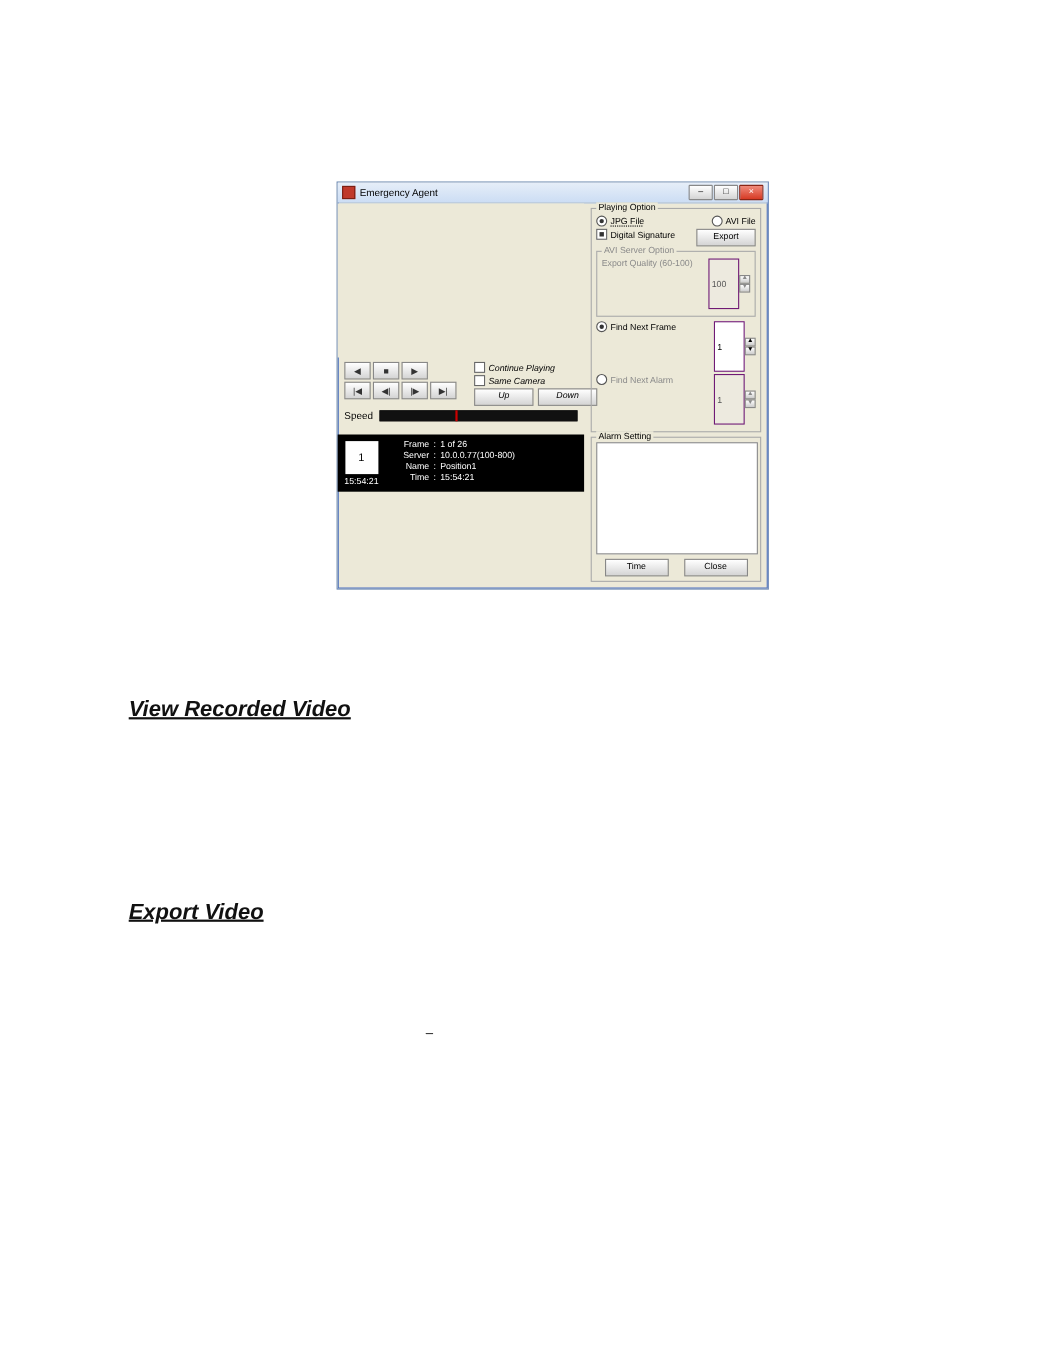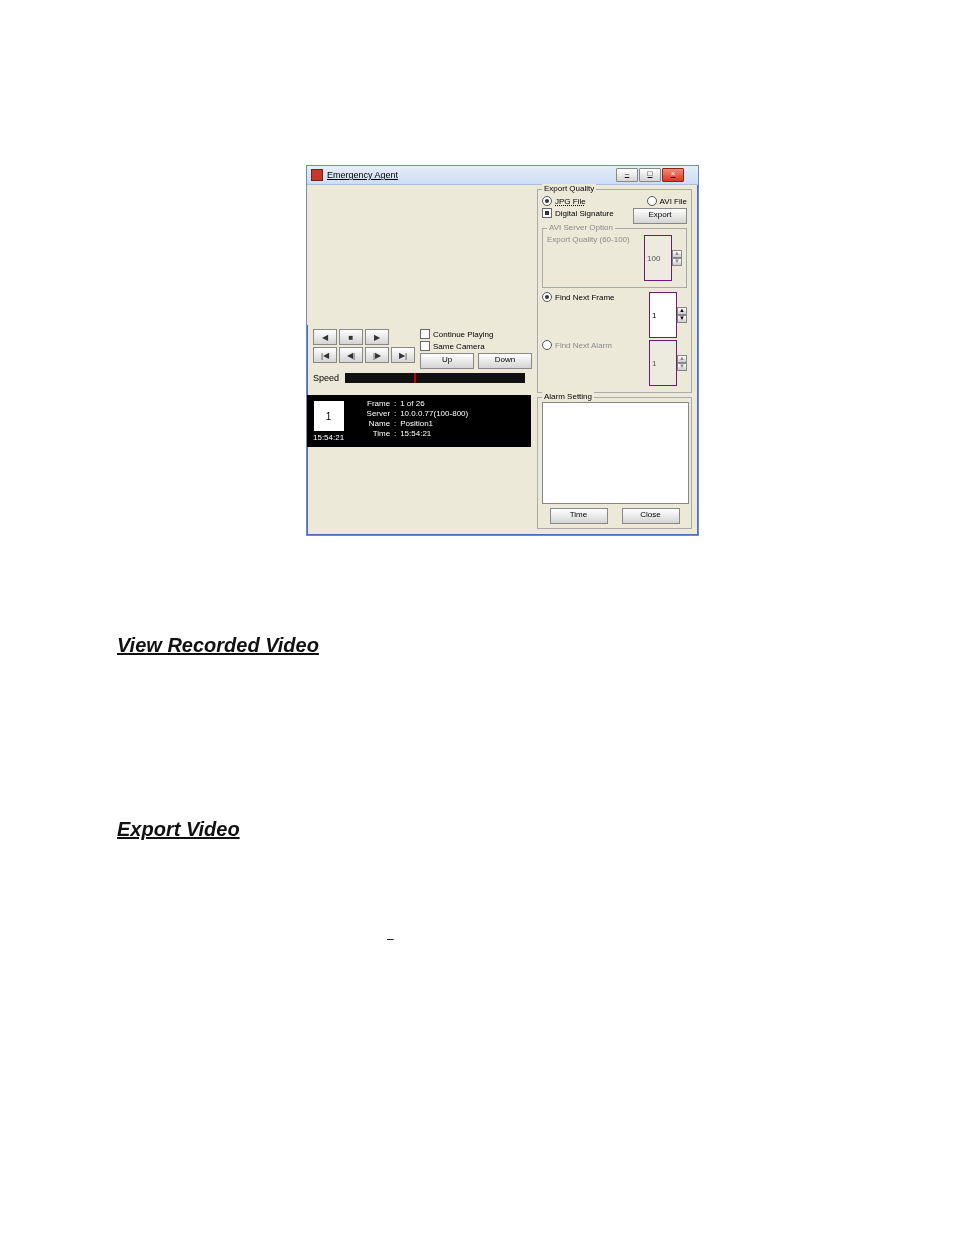--- a/index.html
+++ b/index.html
@@ -28,23 +28,22 @@
     font-size: 9px;
     box-shadow: 0 0 0 1px #4a6fbf inset;
   }
   .titlebar {
     display: flex;
     align-items: center;
     justify-content: space-between;
     height: 18px;
     background: linear-gradient(to bottom, #e6eef8 0%, #ccddf4 100%);
     border-bottom: 1px solid #a9bfdc;
-    padding: 0 14px 0 4px;
+    padding: 0 4px 0 4px;
     font-size: 9px;
-    text-decoration: underline;
   }
   .titlebar-left { display: flex; align-items: center; gap: 4px; }
   .titlebar-icon {
     width: 10px; height: 10px;
     background: #c0392b;
     border: 1px solid #7a1f14;
   }
   .win-controls { display: flex; gap: 1px; }
   .win-btn {
     width: 20px;
@@ -95,21 +94,22 @@
     align-items: center;
     justify-content: center;
     font-size: 8px;
     color: #333;
   }
   .chk-col {
     display: flex;
     flex-direction: column;
     gap: 2px;
     font-size: 8px;
-    margin-left: 1px;
+    margin-left: 12px;
+    font-style: italic;
   }
   .chk-row { display: flex; align-items: center; gap: 3px; }
   .chkbox {
     width: 8px; height: 8px; border: 1px solid #666; background: #fff;
     display: inline-block;
   }
   .chkbox.checked::after {
     content: ""; display: block; width: 4px; height: 4px; margin: 2px; background: #333;
   }
   .speed-row {
@@ -346,21 +346,21 @@
               <span class="c">:</span>
               <span>15:54:21</span>
             </div>
           </div>
         </div>
       </div>
 
       <div class="right-pane">
 
         <div class="group">
-          <span class="group-label">Export Quality</span>
+          <span class="group-label">Playing Option</span>
           <div class="row-flex">
             <span class="label-inline">
               <span class="radio checked"></span>
               <span style="text-decoration:underline dotted;">JPG File</span>
             </span>
             <span class="label-inline">
               <span class="radio"></span>
               <span>AVI File</span>
             </span>
           </div>

